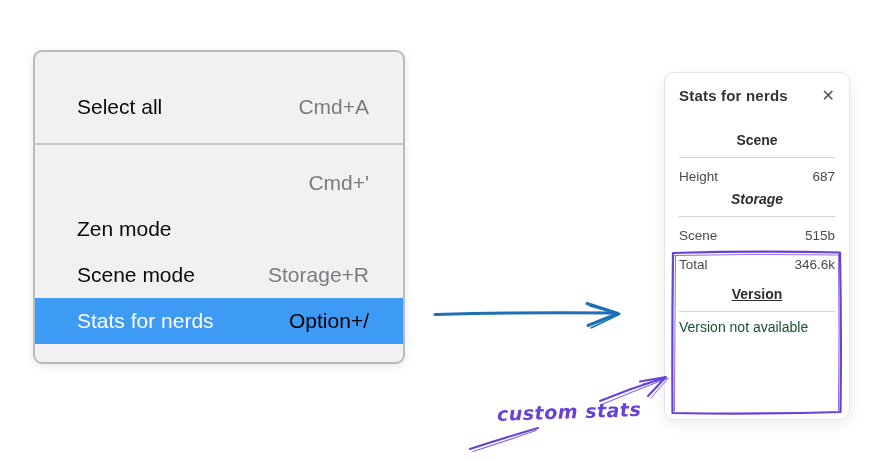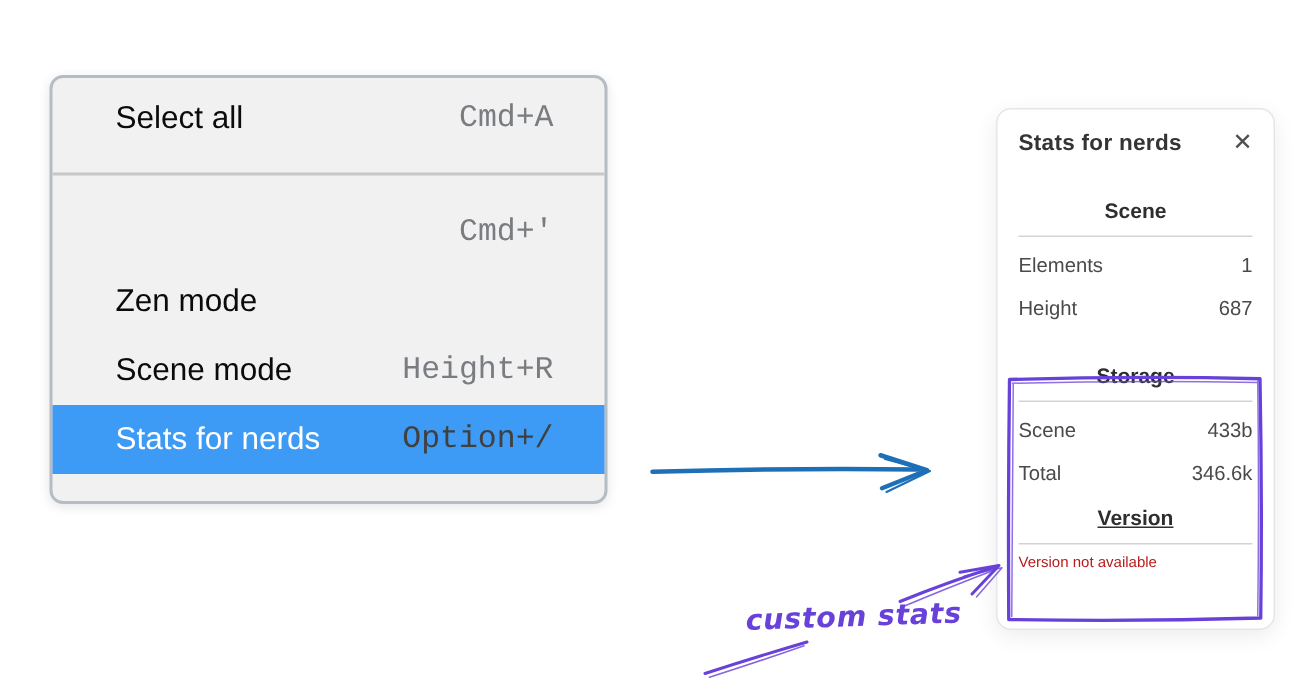--- a/index.html
+++ b/index.html
@@ -5,48 +5,48 @@
   html,body{margin:0;padding:0;background:#ffffff;}
   #canvas{
     position:relative;width:873px;height:461px;background:#ffffff;overflow:hidden;
     font-family:"Liberation Sans",sans-serif;
   }
 
   
   .menu{
     position:absolute;left:33px;top:50px;width:372px;box-sizing:border-box;
     background:#f1f1f2;border:2px solid #b6bcc4;border-radius:9px;
-    padding:4px 0 18px;box-shadow:0 2px 8px rgba(0,0,0,0.10);
+    padding:32px 0 18px;box-shadow:0 2px 8px rgba(0,0,0,0.10);
   }
   .menu-item{
     height:46px;display:flex;align-items:center;
     padding:0 34px 0 42px;font-size:21px;color:#0b0b0b;white-space:nowrap;
   }
-  .menu-item .shortcut{margin-left:auto;color:#797c80;font-family:Liberation Mono, monospace;}
+  .menu-item .shortcut{margin-left:auto;color:#797c80;}
   .menu-item.highlighted{background:#3d9af5;color:#ffffff;}
-  .menu-item.highlighted .shortcut{color:#404040;}
+  .menu-item.highlighted .shortcut{color:#000000;}
   .menu-divider{height:2px;background:#c7c8ca;margin:13px 0 15px;}
 
   
   .panel{
     position:absolute;left:664px;top:72px;width:186px;height:348px;box-sizing:border-box;
     background:#ffffff;border:1px solid #e6e6ea;border-radius:10px;
     box-shadow:0 4px 14px rgba(0,0,0,0.08);
     padding:14px 14px 10px;color:#454545;
   }
   .panel-title-row{display:flex;align-items:center;justify-content:space-between;}
   .panel-title{font-size:15px;font-weight:bold;color:#343434;letter-spacing:0.2px;}
   .close-btn{font-size:16px;color:#4f4f4f;line-height:1;background:none;border:none;padding:0;cursor:pointer;font-family:"Liberation Sans",sans-serif;}
   .section-header{text-align:center;font-weight:bold;font-size:14px;color:#2e2e2e;}
   .sh-scene{margin-top:28px;}
-  .sh-storage{margin-top:22px;}
+  .sh-storage{margin-top:0;font-style:italic;}
   .sh-version{margin-top:7px;text-decoration:underline;}
   .hr{height:1px;background:#d3d3d6;margin:9px 0 4px;}
   .stat-row{display:flex;justify-content:space-between;font-size:13.5px;line-height:29px;color:#4a4a4a;}
-  .note{font-size:10px;margin-top:7px;color:#b91c1c;white-space:nowrap;}
+  .note{font-size:14px;margin-top:7px;color:#14532d;white-space:nowrap;}
 
   
   .overlay{position:absolute;left:0;top:0;width:873px;height:461px;pointer-events:none;}
   .handwriting{
     position:absolute;left:497px;top:400px;width:170px;
     font-family:"DejaVu Sans",cursive,sans-serif;font-style:italic;font-weight:bold;
     font-size:19px;letter-spacing:0.5px;color:#6741d9;transform:rotate(-2deg);
     white-space:nowrap;
   }
 </style>
@@ -62,50 +62,46 @@
     </div>
     <div class="menu-divider"></div>
     <div class="menu-item">
       <span class="shortcut">Cmd+'</span>
     </div>
     <div class="menu-item">
       <span>Zen mode</span>
     </div>
     <div class="menu-item">
       <span>Scene mode</span>
-      <span class="shortcut">Height+R</span>
+      <span class="shortcut">Storage+R</span>
     </div>
     <div class="menu-item highlighted">
       <span>Stats for nerds</span>
       <span class="shortcut">Option+/</span>
     </div>
   </div>
 
   <div class="panel">
     <div class="panel-title-row">
       <span class="panel-title">Stats for nerds</span>
       <button class="close-btn">✕</button>
     </div>
 
     <div class="section-header sh-scene">Scene</div>
     <div class="hr"></div>
     <div class="stat-row">
-      <span>Elements</span>
-      <span>1</span>
-    </div>
-    <div class="stat-row">
       <span>Height</span>
       <span>687</span>
     </div>
 
     <div class="section-header sh-storage">Storage</div>
     <div class="hr"></div>
     <div class="stat-row">
       <span>Scene</span>
-      <span>433b</span>
+      <span>515b</span>
     </div>
     <div class="stat-row">
       <span>Total</span>
       <span>346.6k</span>
     </div>
 
     <div class="section-header sh-version">Version</div>
     <div class="hr"></div>
     <div class="note">Version not available</div>
   </div>

